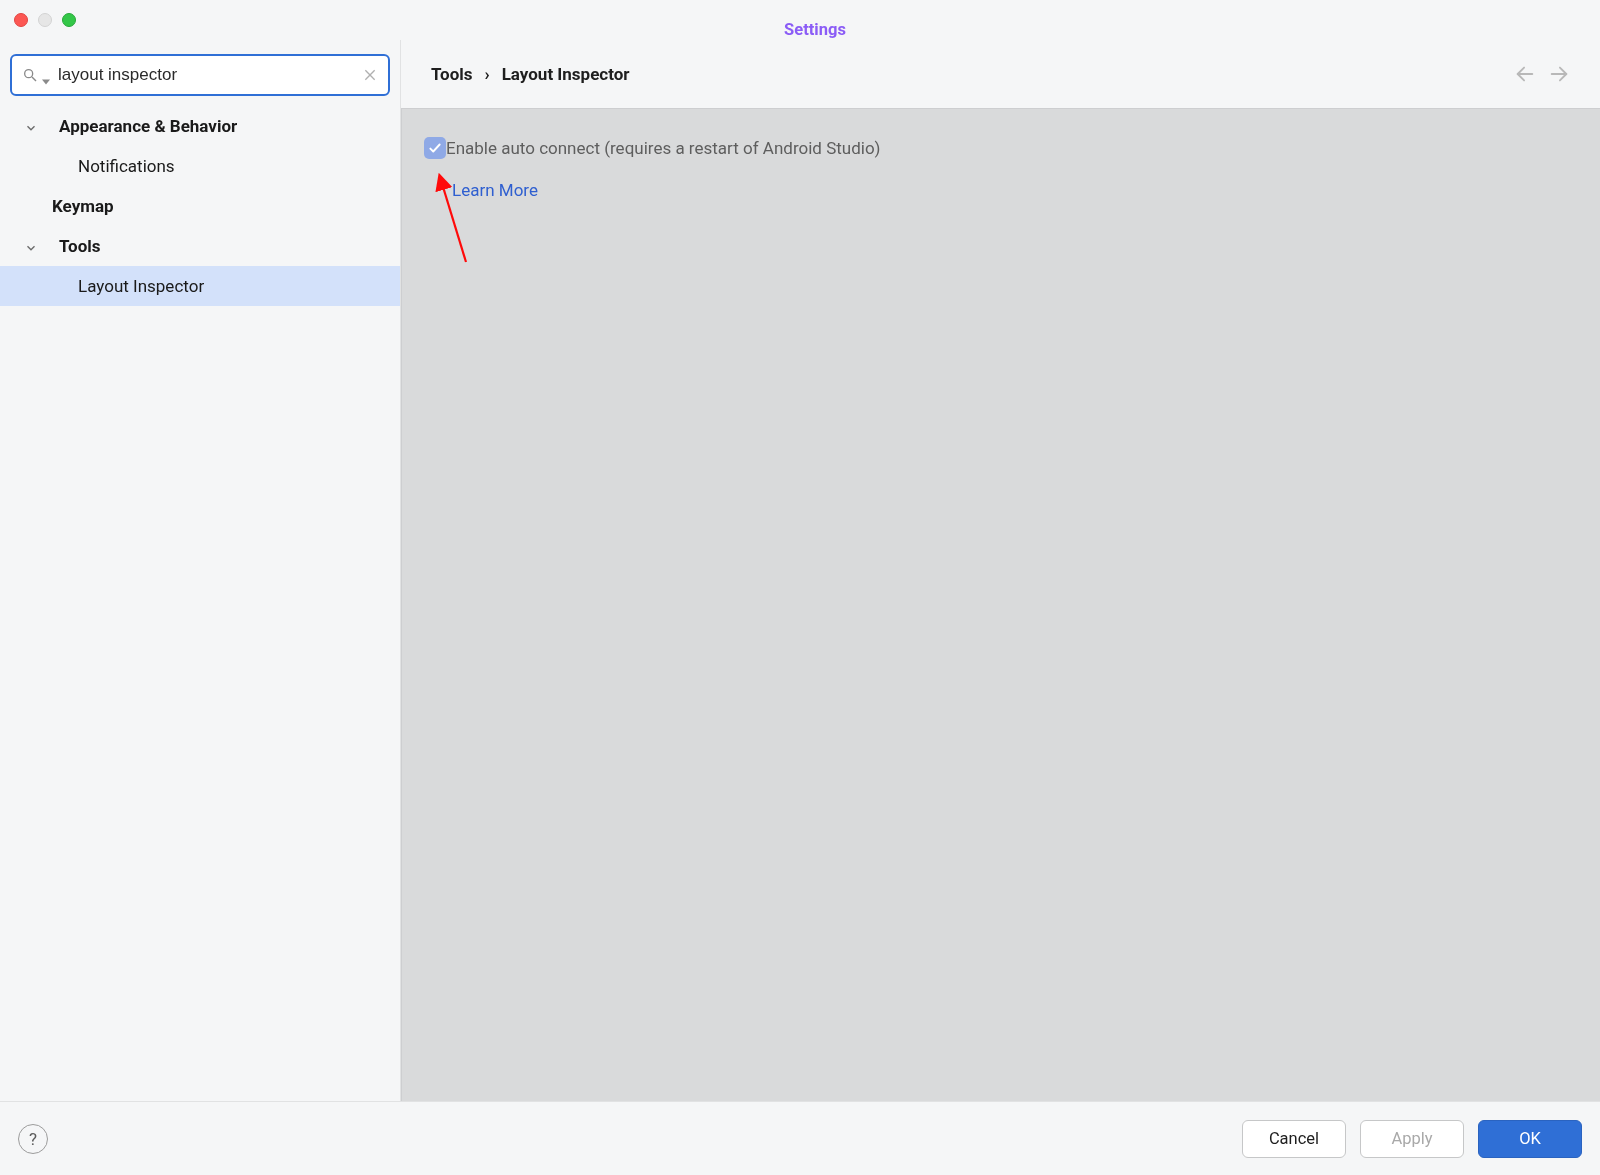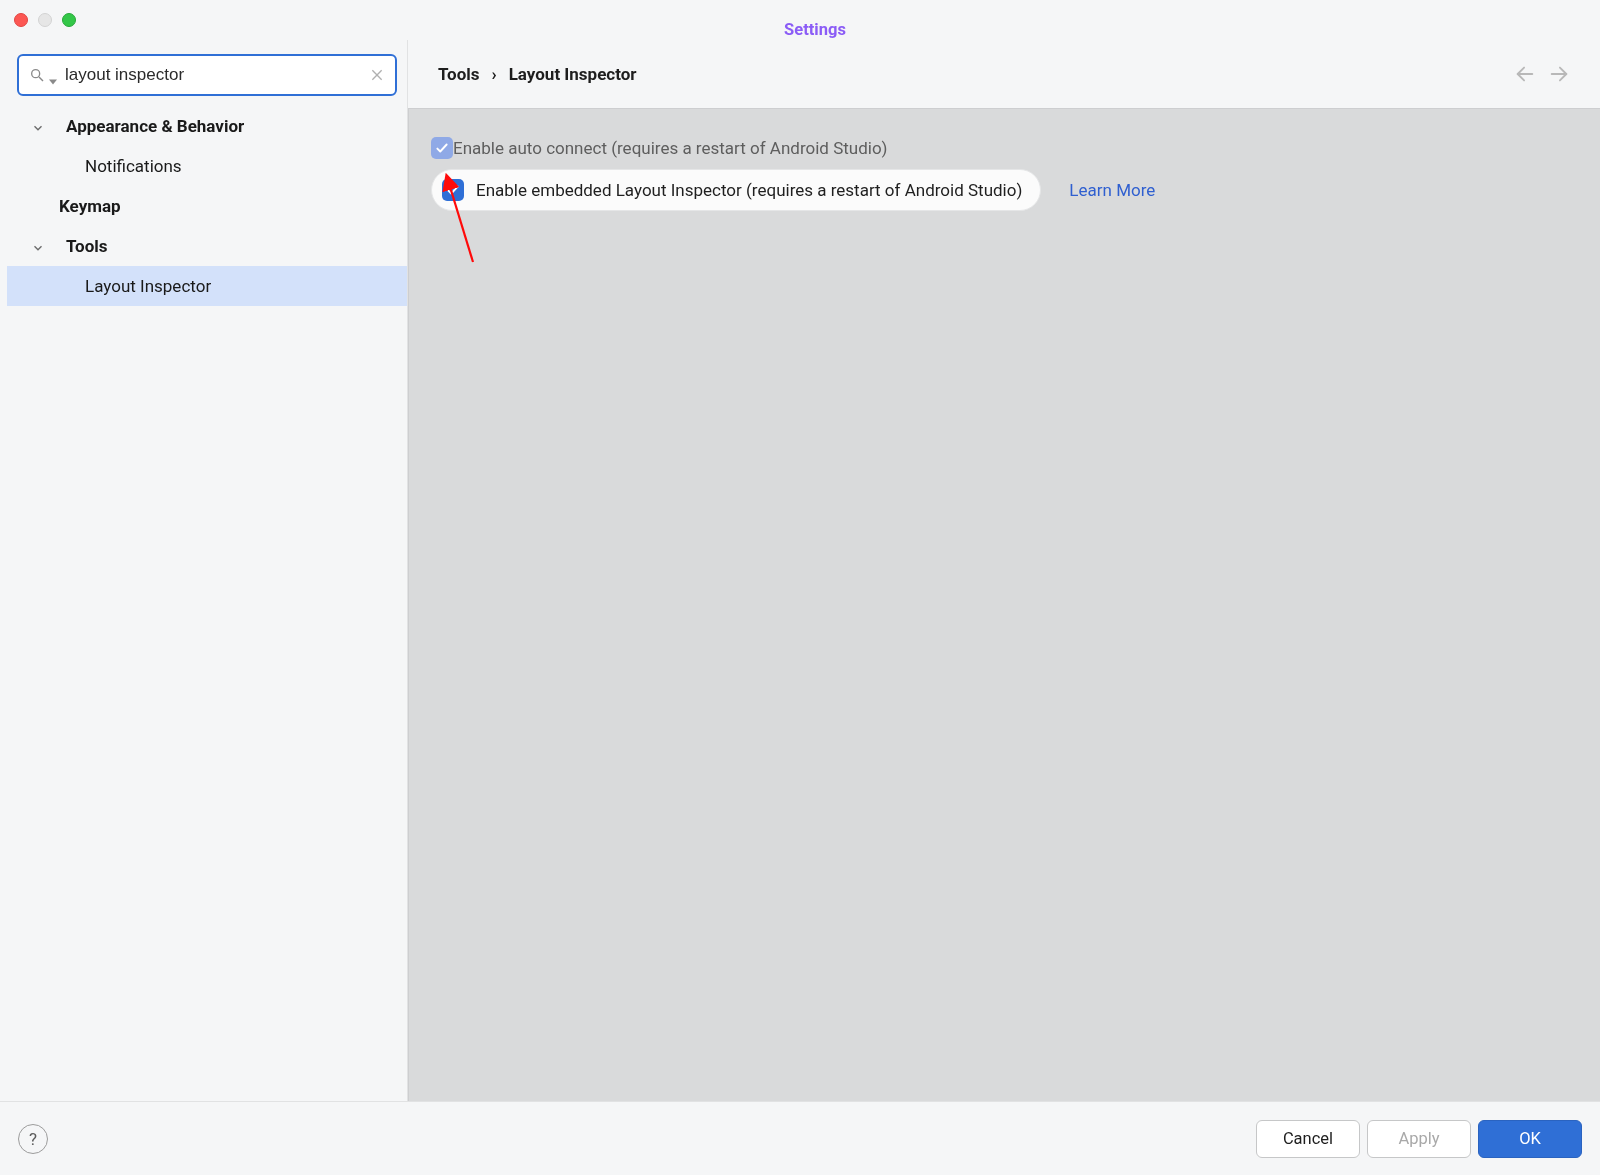--- a/index.html
+++ b/index.html
@@ -44,21 +44,20 @@
     color: #8b5cf6;
     top: 20px;
     margin-left: 15px;
   }
 
   
   .main {
     display: flex;
     flex: 1;
     min-height: 0;
-    padding-left: 7px;
   }
 
   
   .sidebar {
     width: 401px;
     background: #f5f6f7;
     border-right: 1px solid #e1e2e3;
     display: flex;
     flex-direction: column;
     padding-top: 14px;
@@ -237,21 +236,21 @@
   .help-btn {
     width: 30px; height: 30px;
     border-radius: 50%;
     border: 1.3px solid #9c9c9c;
     display: flex; align-items: center; justify-content: center;
     font-size: 17px; color: #5c5c5c;
     cursor: pointer;
   }
   .footer-right {
     display: flex;
-    gap: 7px;
+    gap: 14px;
   }
   .btn {
     height: 38px;
     min-width: 104px;
     border-radius: 6px;
     font-size: 16.5px;
     cursor: pointer;
     display: inline-flex;
     align-items: center;
     justify-content: center;
@@ -368,28 +367,20 @@
       <div class="option-row disabled-look">
         <span class="checkbox grayed">
           <svg viewBox="0 0 24 24" fill="none" stroke="currentColor" stroke-width="3.2" stroke-linecap="round" stroke-linejoin="round">
               <polyline points="4 13 9 18 20 6"></polyline>
             </svg>
         </span>
         <span class="option-label">Enable auto connect (requires a restart of Android Studio)</span>
       </div>
 
       <div class="option-row">
-        <span class="option-pill">
-          <span class="checkbox blue">
-            <svg viewBox="0 0 24 24" fill="none" stroke="currentColor" stroke-width="3.2" stroke-linecap="round" stroke-linejoin="round">
-                <polyline points="4 13 9 18 20 6"></polyline>
-              </svg>
-          </span>
-          <span class="option-label">Enable embedded Layout Inspector (requires a restart of Android Studio)</span>
-        </span>
         <span class="learn-more">Learn More</span>
       </div>
 
       <svg class="annotation-arrow" width="50" height="100" viewBox="0 0 50 100">
         <defs>
           <marker id="arrowhead" markerWidth="8" markerHeight="8" refX="6" refY="4" orient="auto">
             <polygon points="0 0, 8 4, 0 8" fill="#ff0a0a"></polygon>
           </marker>
         </defs>
         <line x1="42" y1="95" x2="16" y2="10" stroke="#ff0a0a" stroke-width="2.2" marker-end="url(#arrowhead)"></line>

